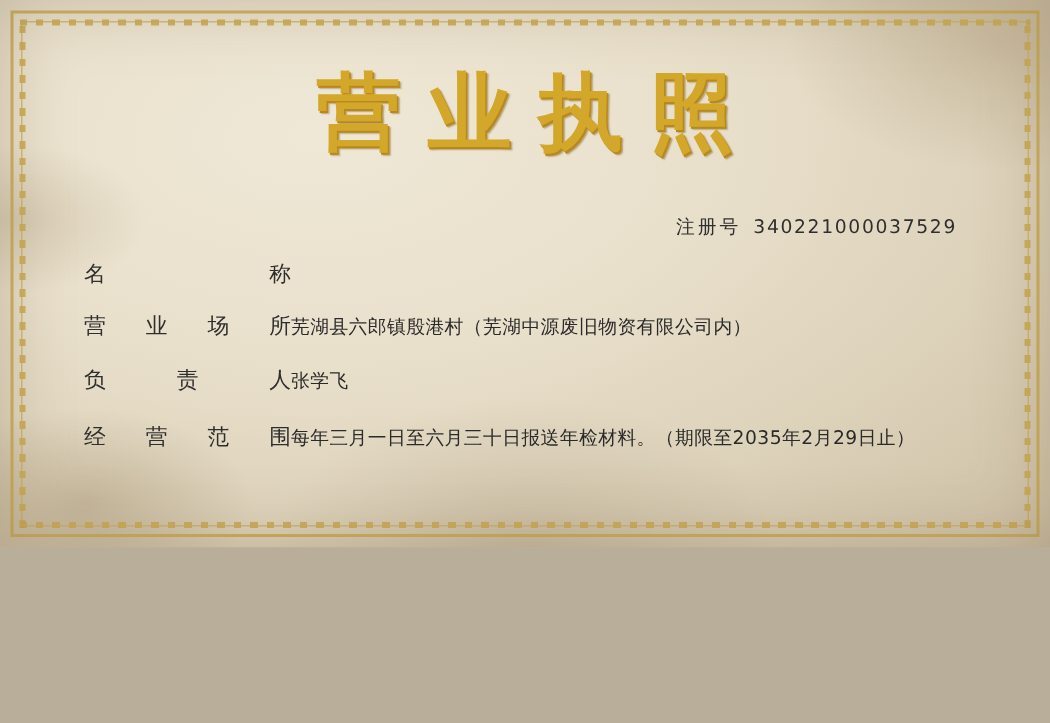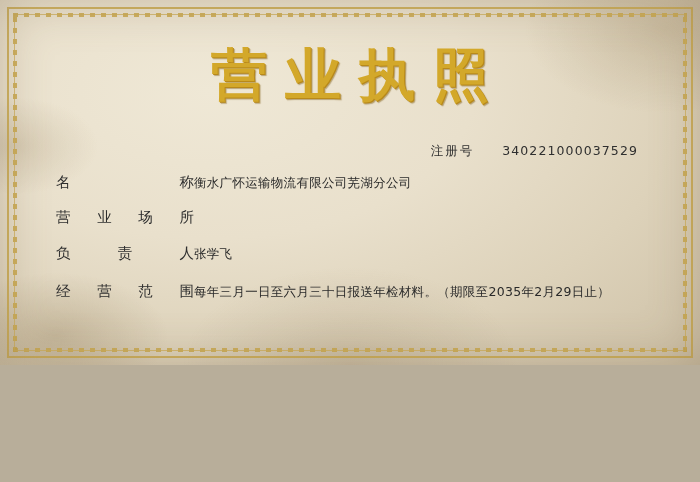--- a/index.html
+++ b/index.html
@@ -91,21 +91,21 @@
   .regno {
     position: absolute;
     top: 143px;
     right: 62px;
     font-size: 12.5px;
     color: #2f2f2f;
     letter-spacing: .4px;
     white-space: nowrap;
   }
   .regno .label { letter-spacing: 2px; margin-right: 8px; }
-  .regno .value { letter-spacing: 1.1px; margin-left: 20px; }
+  .regno .value { letter-spacing: 1.1px; }
 
   
   .field {
     position: absolute;
     left: 56px;
     right: 40px;
     display: flex;
     align-items: baseline;
     font-size: 13px;
   }
@@ -249,30 +249,30 @@
 
     <div class="regno">
       <span class="label">注册号</span><span class="value">340221000037529</span>
     </div>
 
     <div class="field f1">
       <div class="flabel">
         <span>名</span>
         <span>称</span>
       </div>
-      <div class="fvalue">衡水广怀运输物流有限公司芜湖分公司</div>
     </div>
 
     <div class="field f2">
       <div class="flabel">
         <span>营</span>
         <span>业</span>
         <span>场</span>
         <span>所</span>
       </div>
+      <div class="fvalue">芜湖县六郎镇殷港村（芜湖中源废旧物资有限公司内）</div>
     </div>
 
     <div class="field f3">
       <div class="flabel">
         <span>负</span>
         <span>责</span>
         <span>人</span>
       </div>
       <div class="fvalue">张学飞</div>
     </div>

